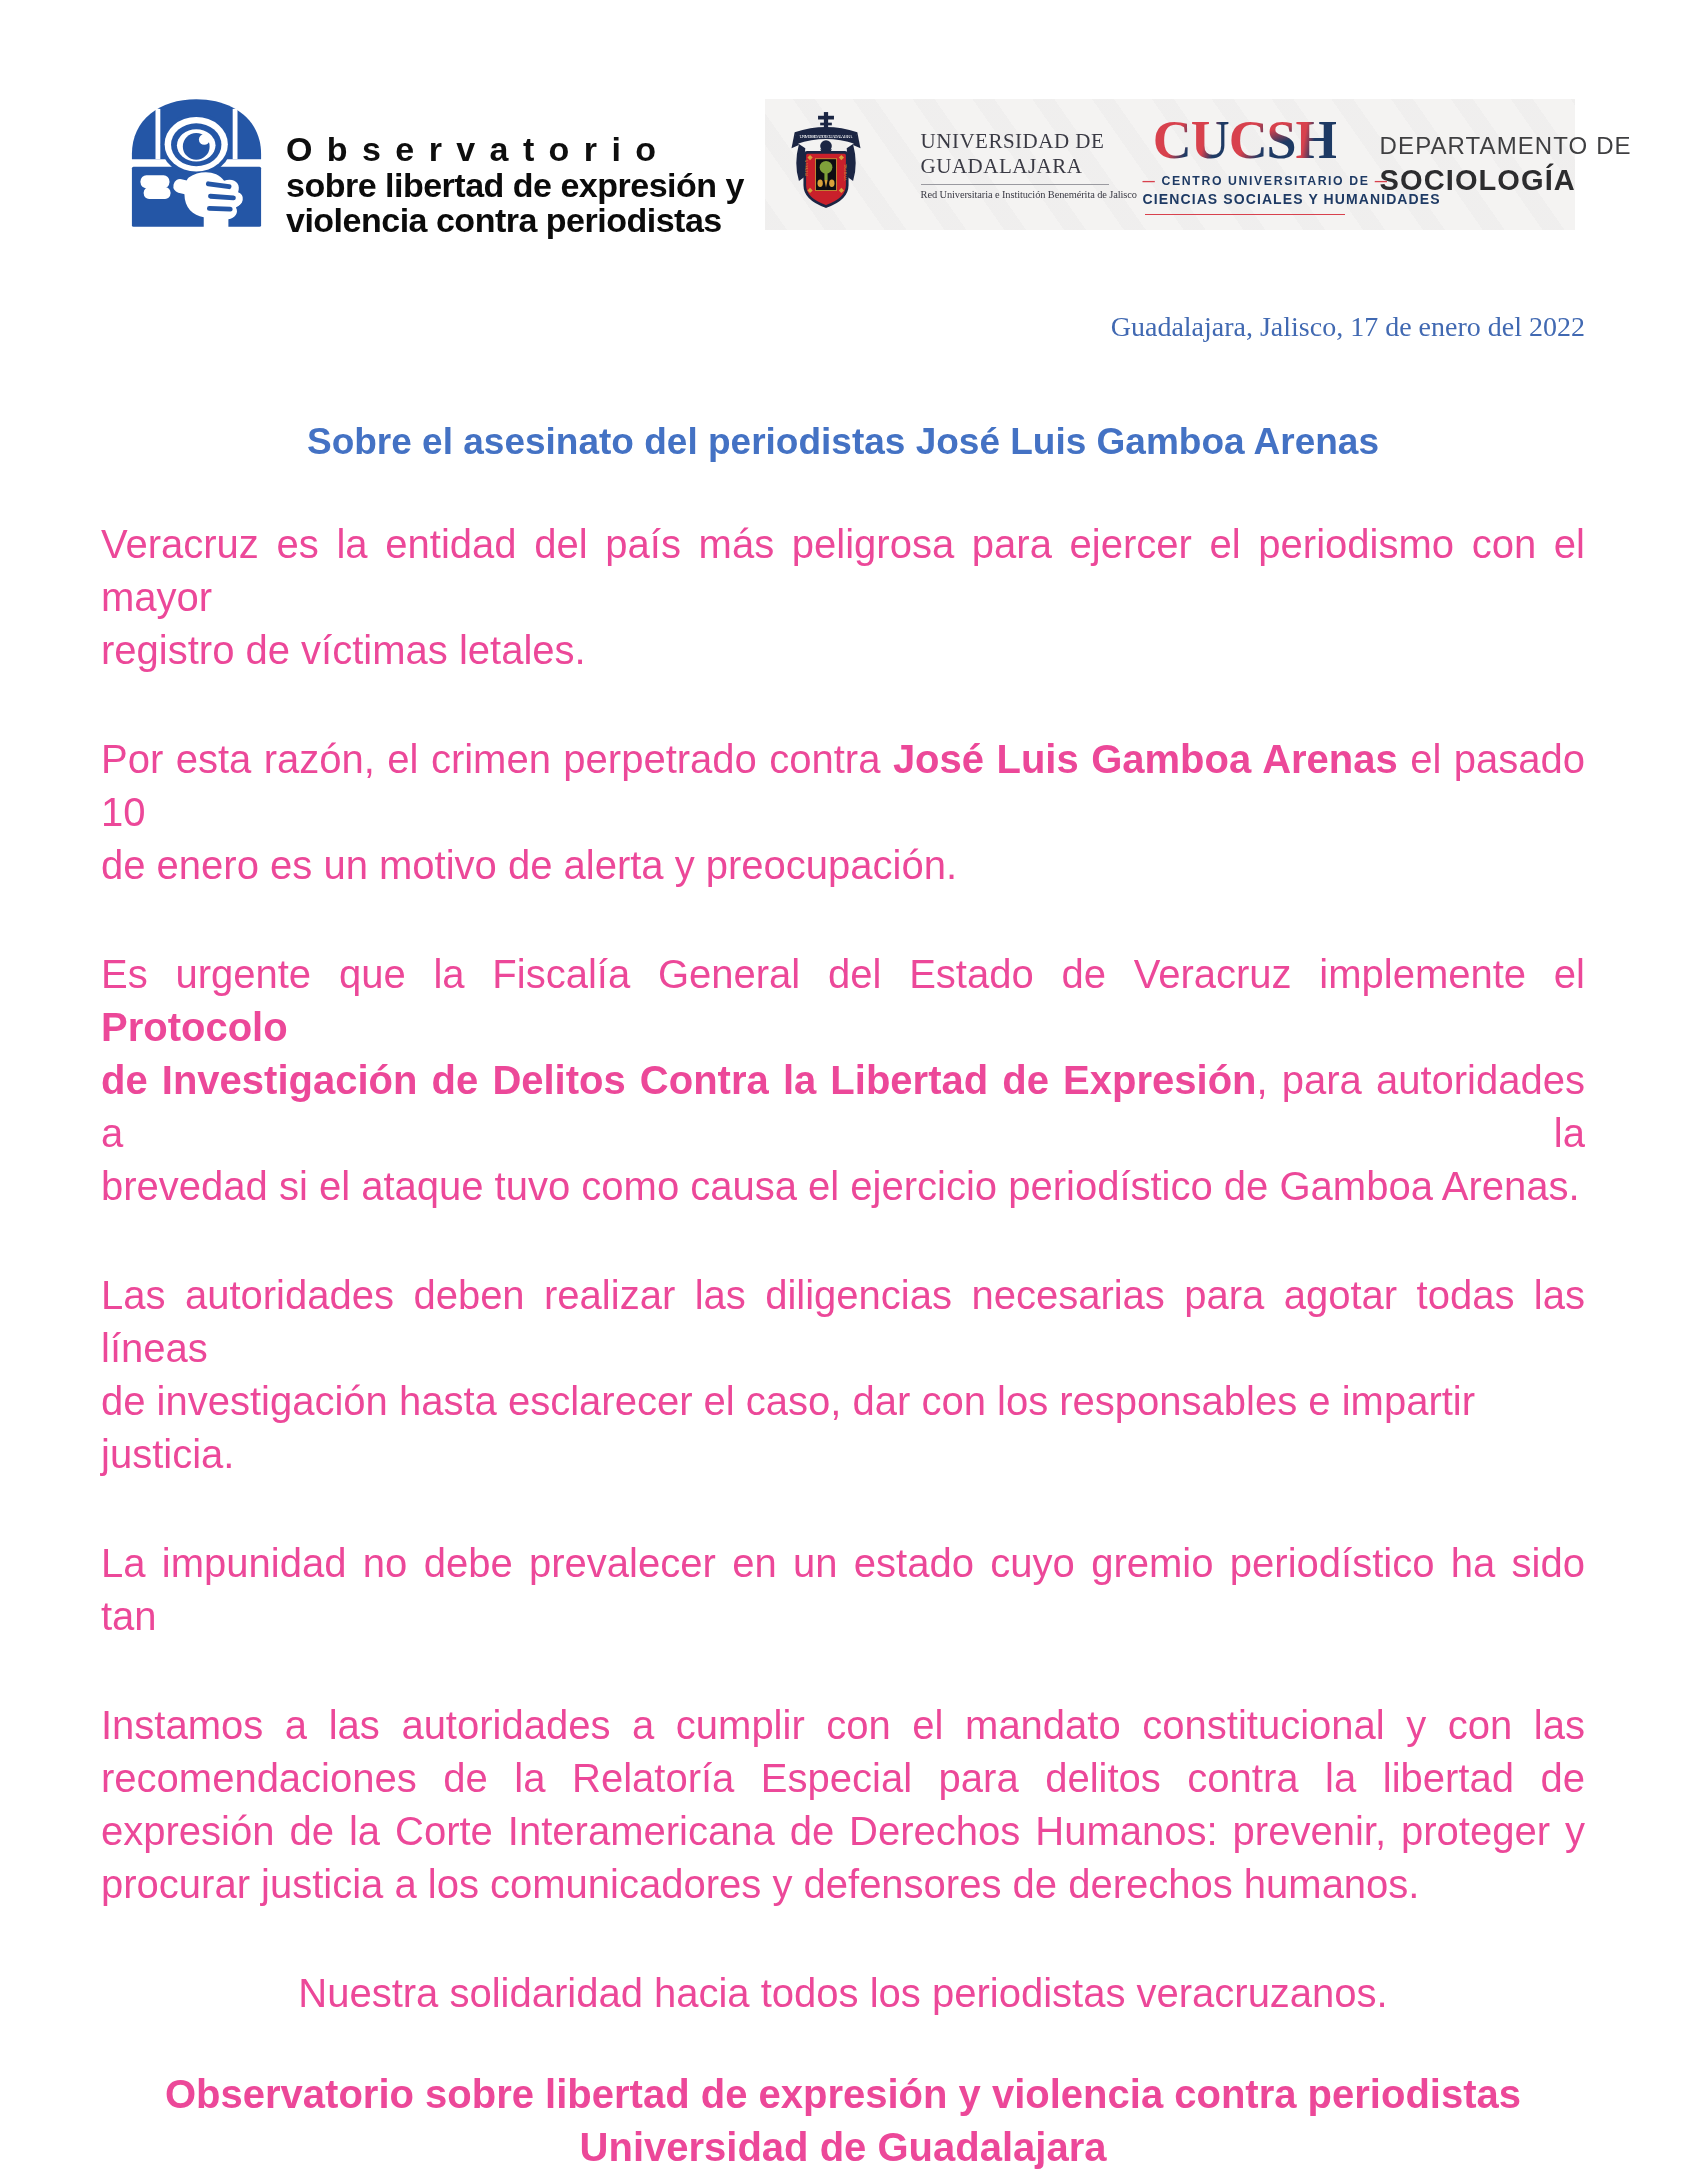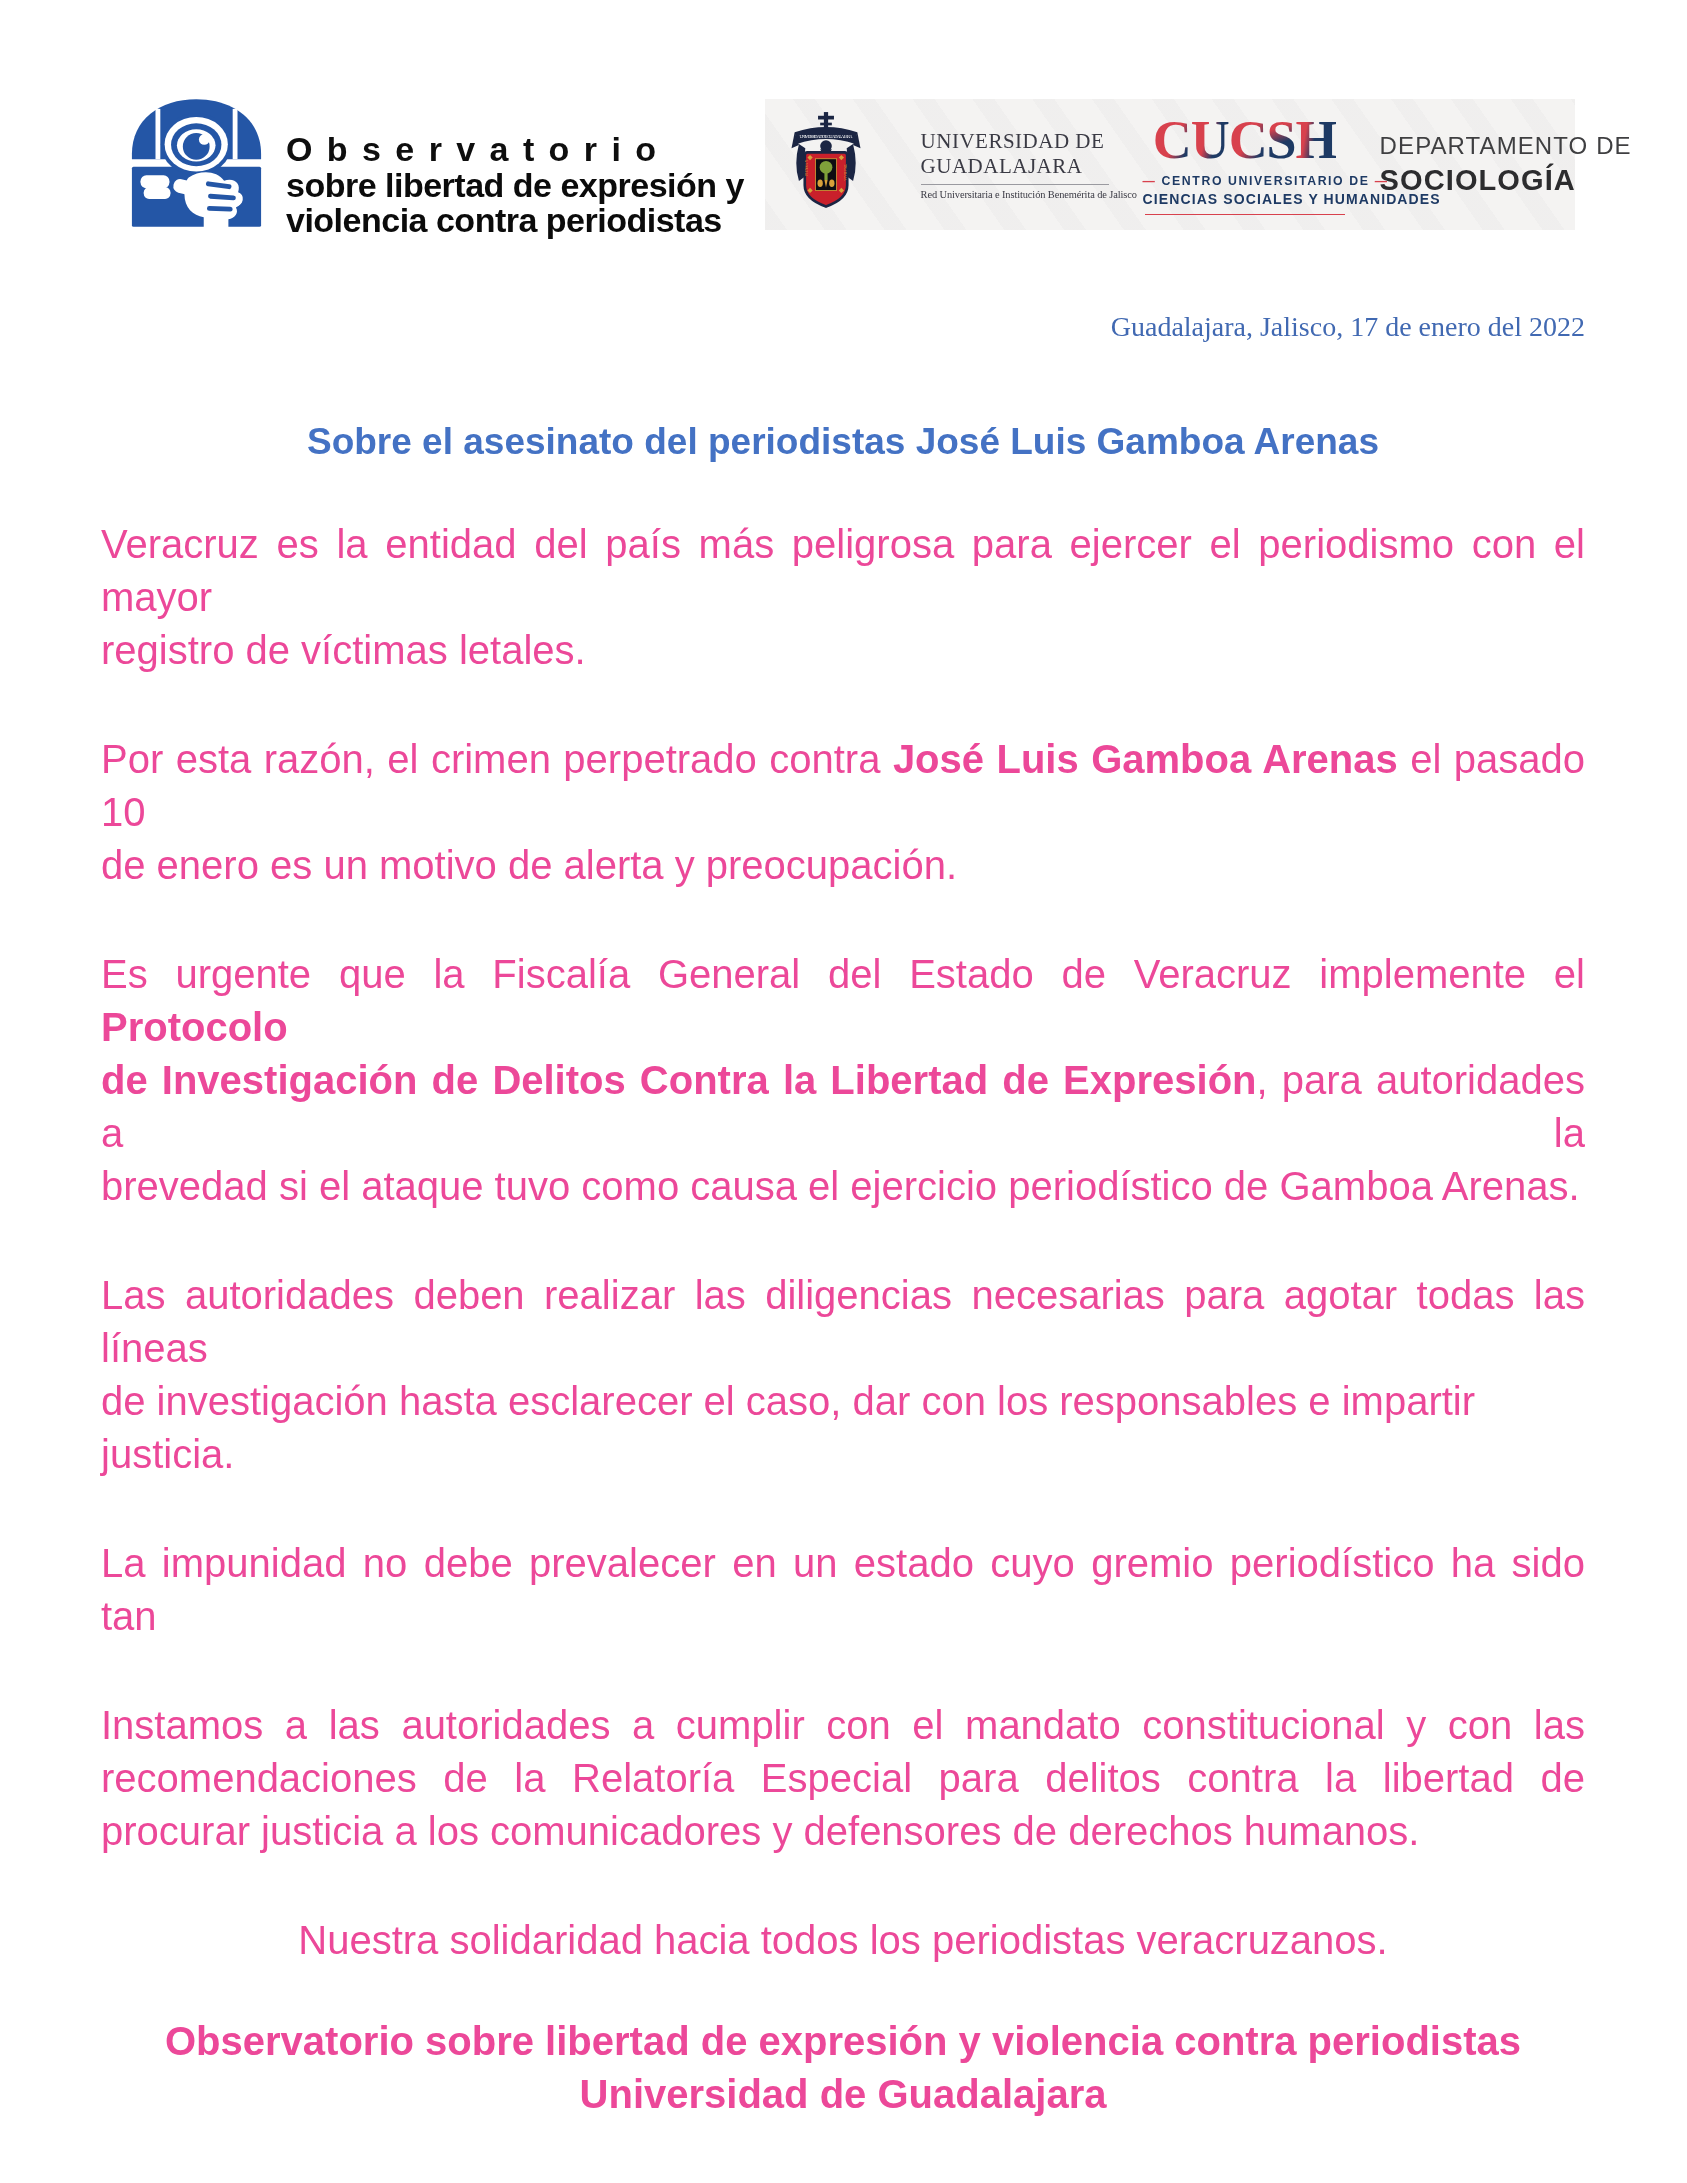--- a/index.html
+++ b/index.html
@@ -224,20 +224,21 @@
       <div class="para">
         <div class="ln just"><span>Las autoridades deben realizar las diligencias necesarias para agotar todas las líneas</span></div>
         <div class="ln"><span>de investigación hasta esclarecer el caso, dar con los responsables e impartir justicia.</span></div>
       </div>
       <div class="para">
         <div class="ln just"><span>La impunidad no debe prevalecer en un estado cuyo gremio periodístico ha sido tan</span></div>
       </div>
       <div class="para">
         <div class="ln just"><span>Instamos a las autoridades a cumplir con el mandato constitucional y con las</span></div>
         <div class="ln just"><span>recomendaciones de la Relatoría Especial para delitos contra la libertad de</span></div>
+        <div class="ln just"><span>expresión de la Corte Interamericana de Derechos Humanos: prevenir, proteger y</span></div>
         <div class="ln"><span>procurar justicia a los comunicadores y defensores de derechos humanos.</span></div>
       </div>
     </div>
   <div class="para center-line">Nuestra solidaridad hacia todos los periodistas veracruzanos.</div>
   <div class="closing-org">
     <div>Observatorio sobre libertad de expresión y violencia contra periodistas</div>
     <div>Universidad de Guadalajara</div>
   </div>
 </div>
 

